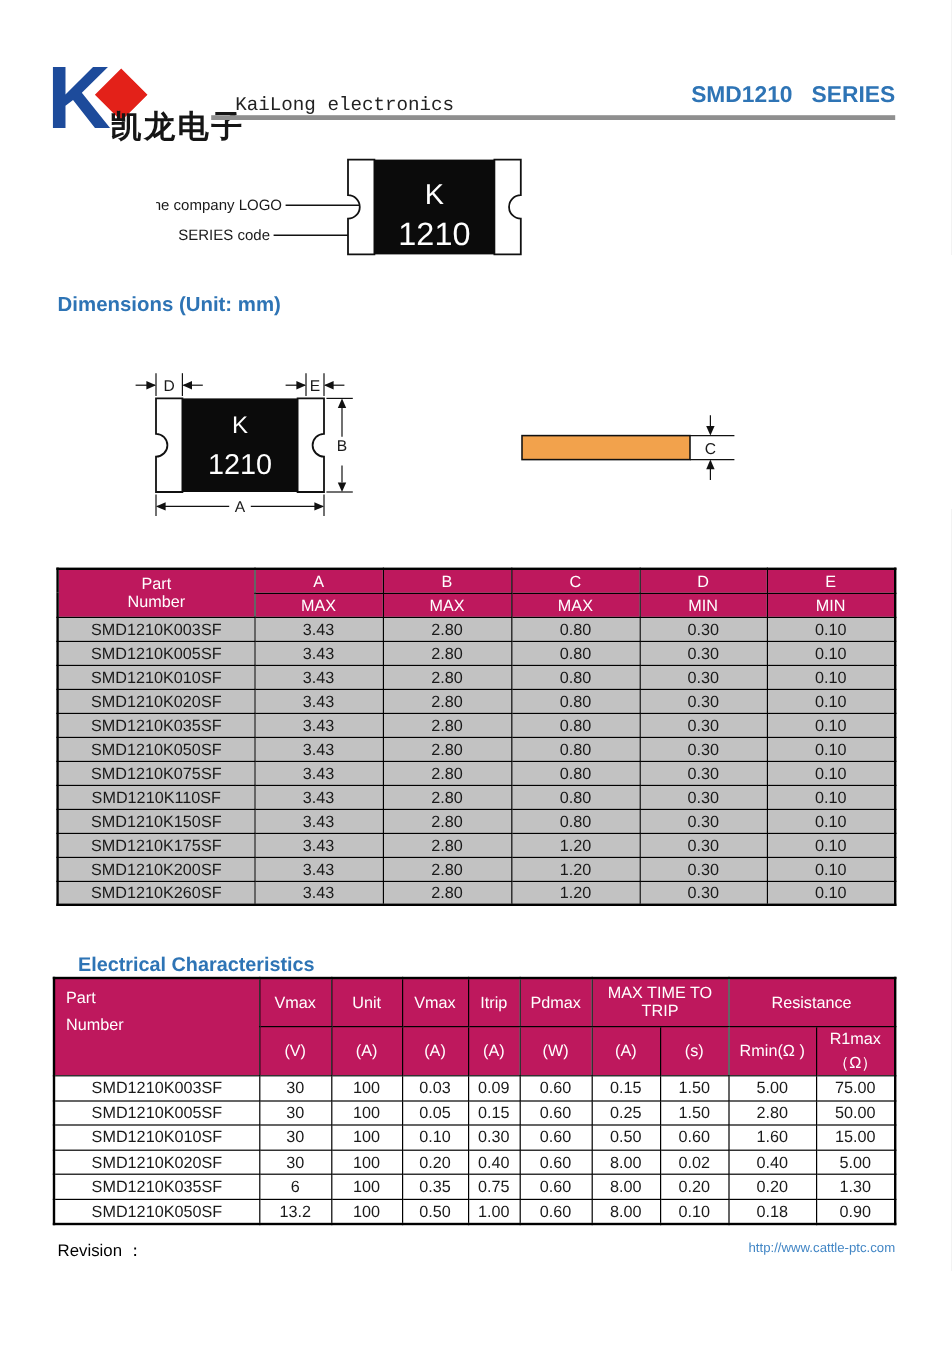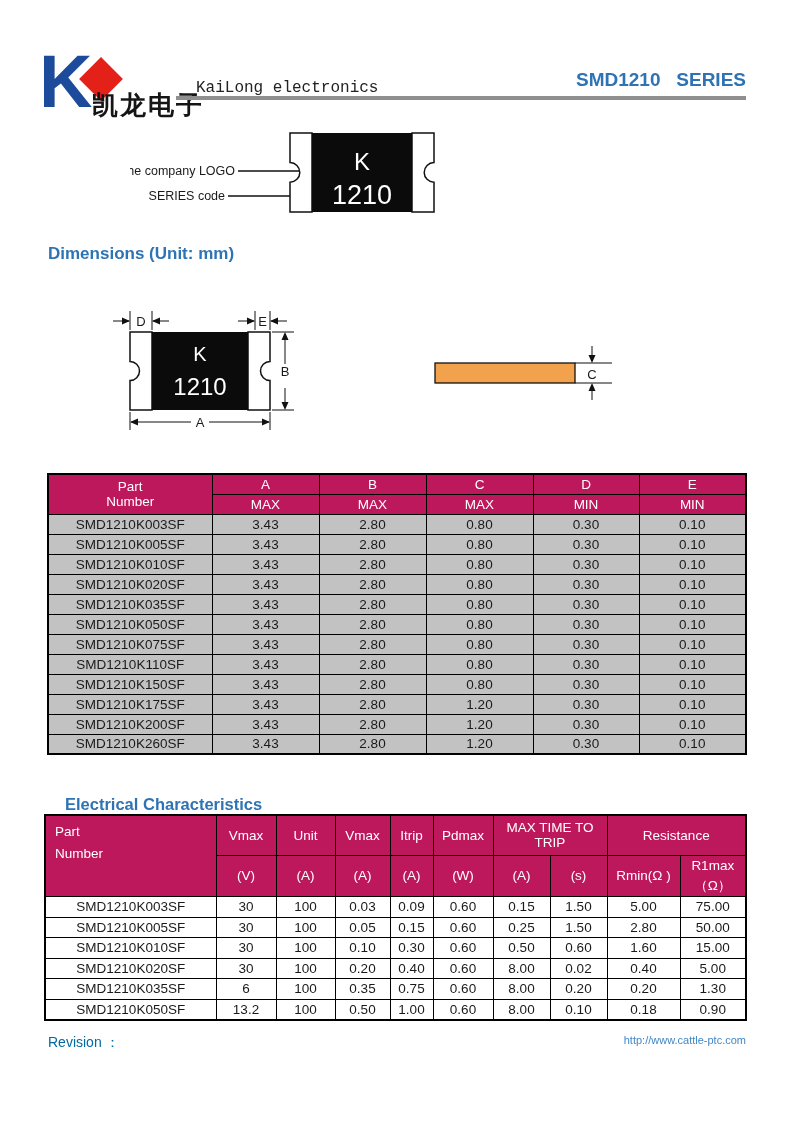--- a/index.html
+++ b/index.html
@@ -34,21 +34,21 @@
   .dim-table tbody td { height:20px; background:#c2c2c2; }
 
   
   .elec-table { left:44px; top:814px; width:701px; border:2px solid #000; }
   .elec-table thead th { height:40px; }
   .elec-table tbody td { height:20.5px; background:#ffffff; }
   .elec-table th.part-head { text-align:left; vertical-align:top; padding:5px 0 0 9px; line-height:1.6; }
   .elec-table .two-line div { line-height:1.5; }
 
   
-  .revision { left:48px; top:1034px; font-size:14px; color:#0369a1; }
+  .revision { left:48px; top:1034px; font-size:14px; color:#000000; }
   .website  { right:47px; top:1034px; font-size:11px; color:#4286c5; text-decoration:none; }
 
   
   svg text { font-family:"Liberation Sans", sans-serif; }
   .lbl  { font-size:13px; fill:#1a1a1a; }
   .clbl { font-size:12.5px; fill:#1a1a1a; }
   .mark { fill:#ffffff; }
   line, path.outline { stroke:#111; }
 </style>
 </head>

